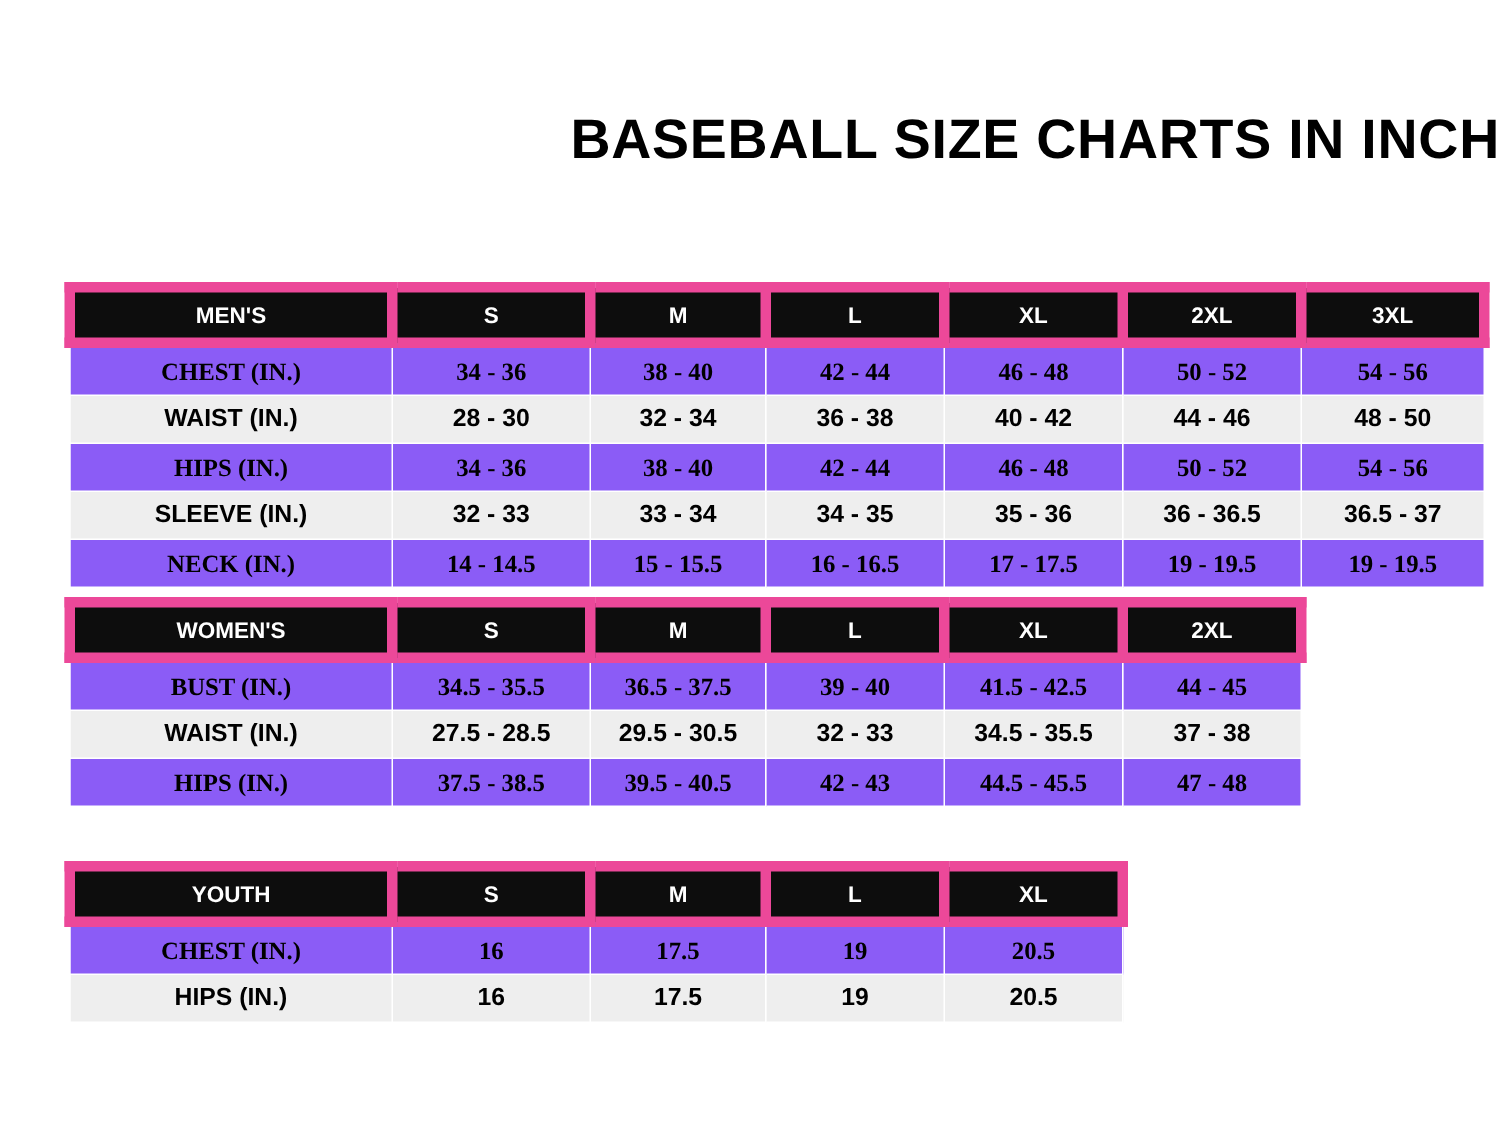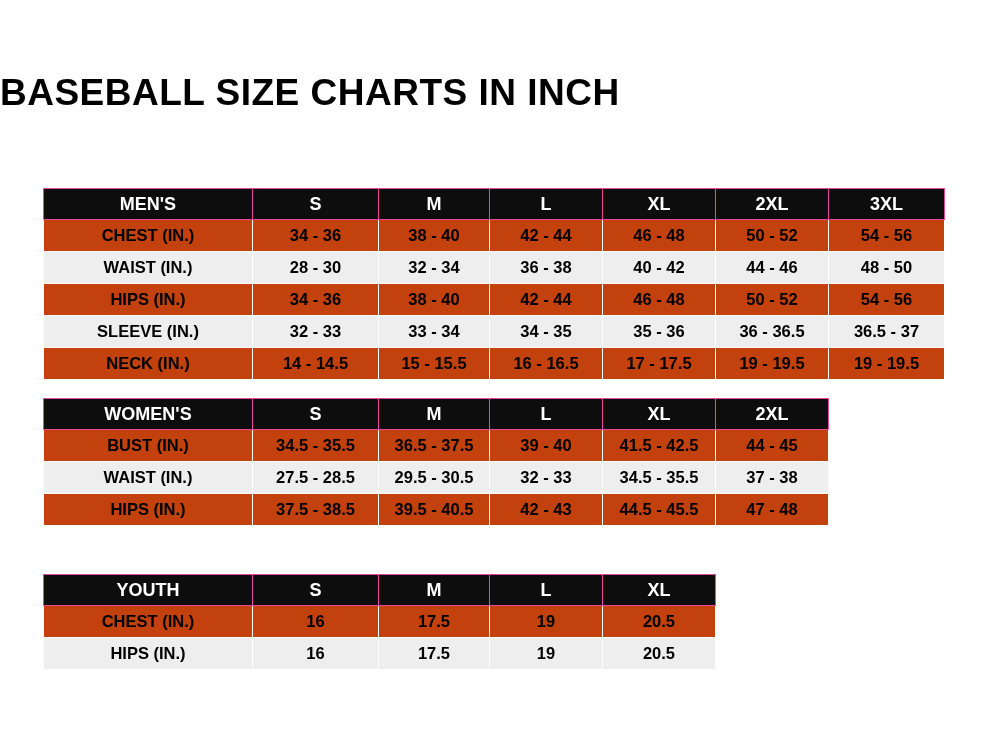--- a/index.html
+++ b/index.html
@@ -18,21 +18,21 @@
   .page {
     width: 1000px;
     height: 752px;
     position: relative;
   }
   .title {
     position: absolute;
     top: 72px;
     left: 0;
     width: 1000px;
-    text-align: left;
+    text-align: right;
     font-size: 37px;
     font-weight: bold;
     letter-spacing: 0.5px;
     color: #000;
   }
   .table-wrap {
     position: absolute;
   }
   table.size-table {
     border-collapse: collapse;
@@ -46,26 +46,27 @@
     vertical-align: middle;
     padding: 0;
     height: 31px;
     background: #f2f2f2;
     color: #000;
     white-space: nowrap;
   }
   table.size-table thead td {
     background: #0d0d0d;
     color: #ffffff;
-    border: 1px solid #ec4899;
+    border: 7px solid #ec4899;
     height: 30px;
-    font-size: 18px;
+    font-size: 15px;
   }
   table.size-table tbody tr.odd td {
-    background: #c2410c;
+    background: #8b5cf6;
+    font-family: Liberation Serif, serif;
   }
   table.size-table tbody tr.even td {
     background: #eeeeee;
   }
   table.size-table td.rowhead {
     text-align: center;
   }
   
   #mens-table .c0 { width: 208px; }
   #mens-table .c1 { width: 125px; }

